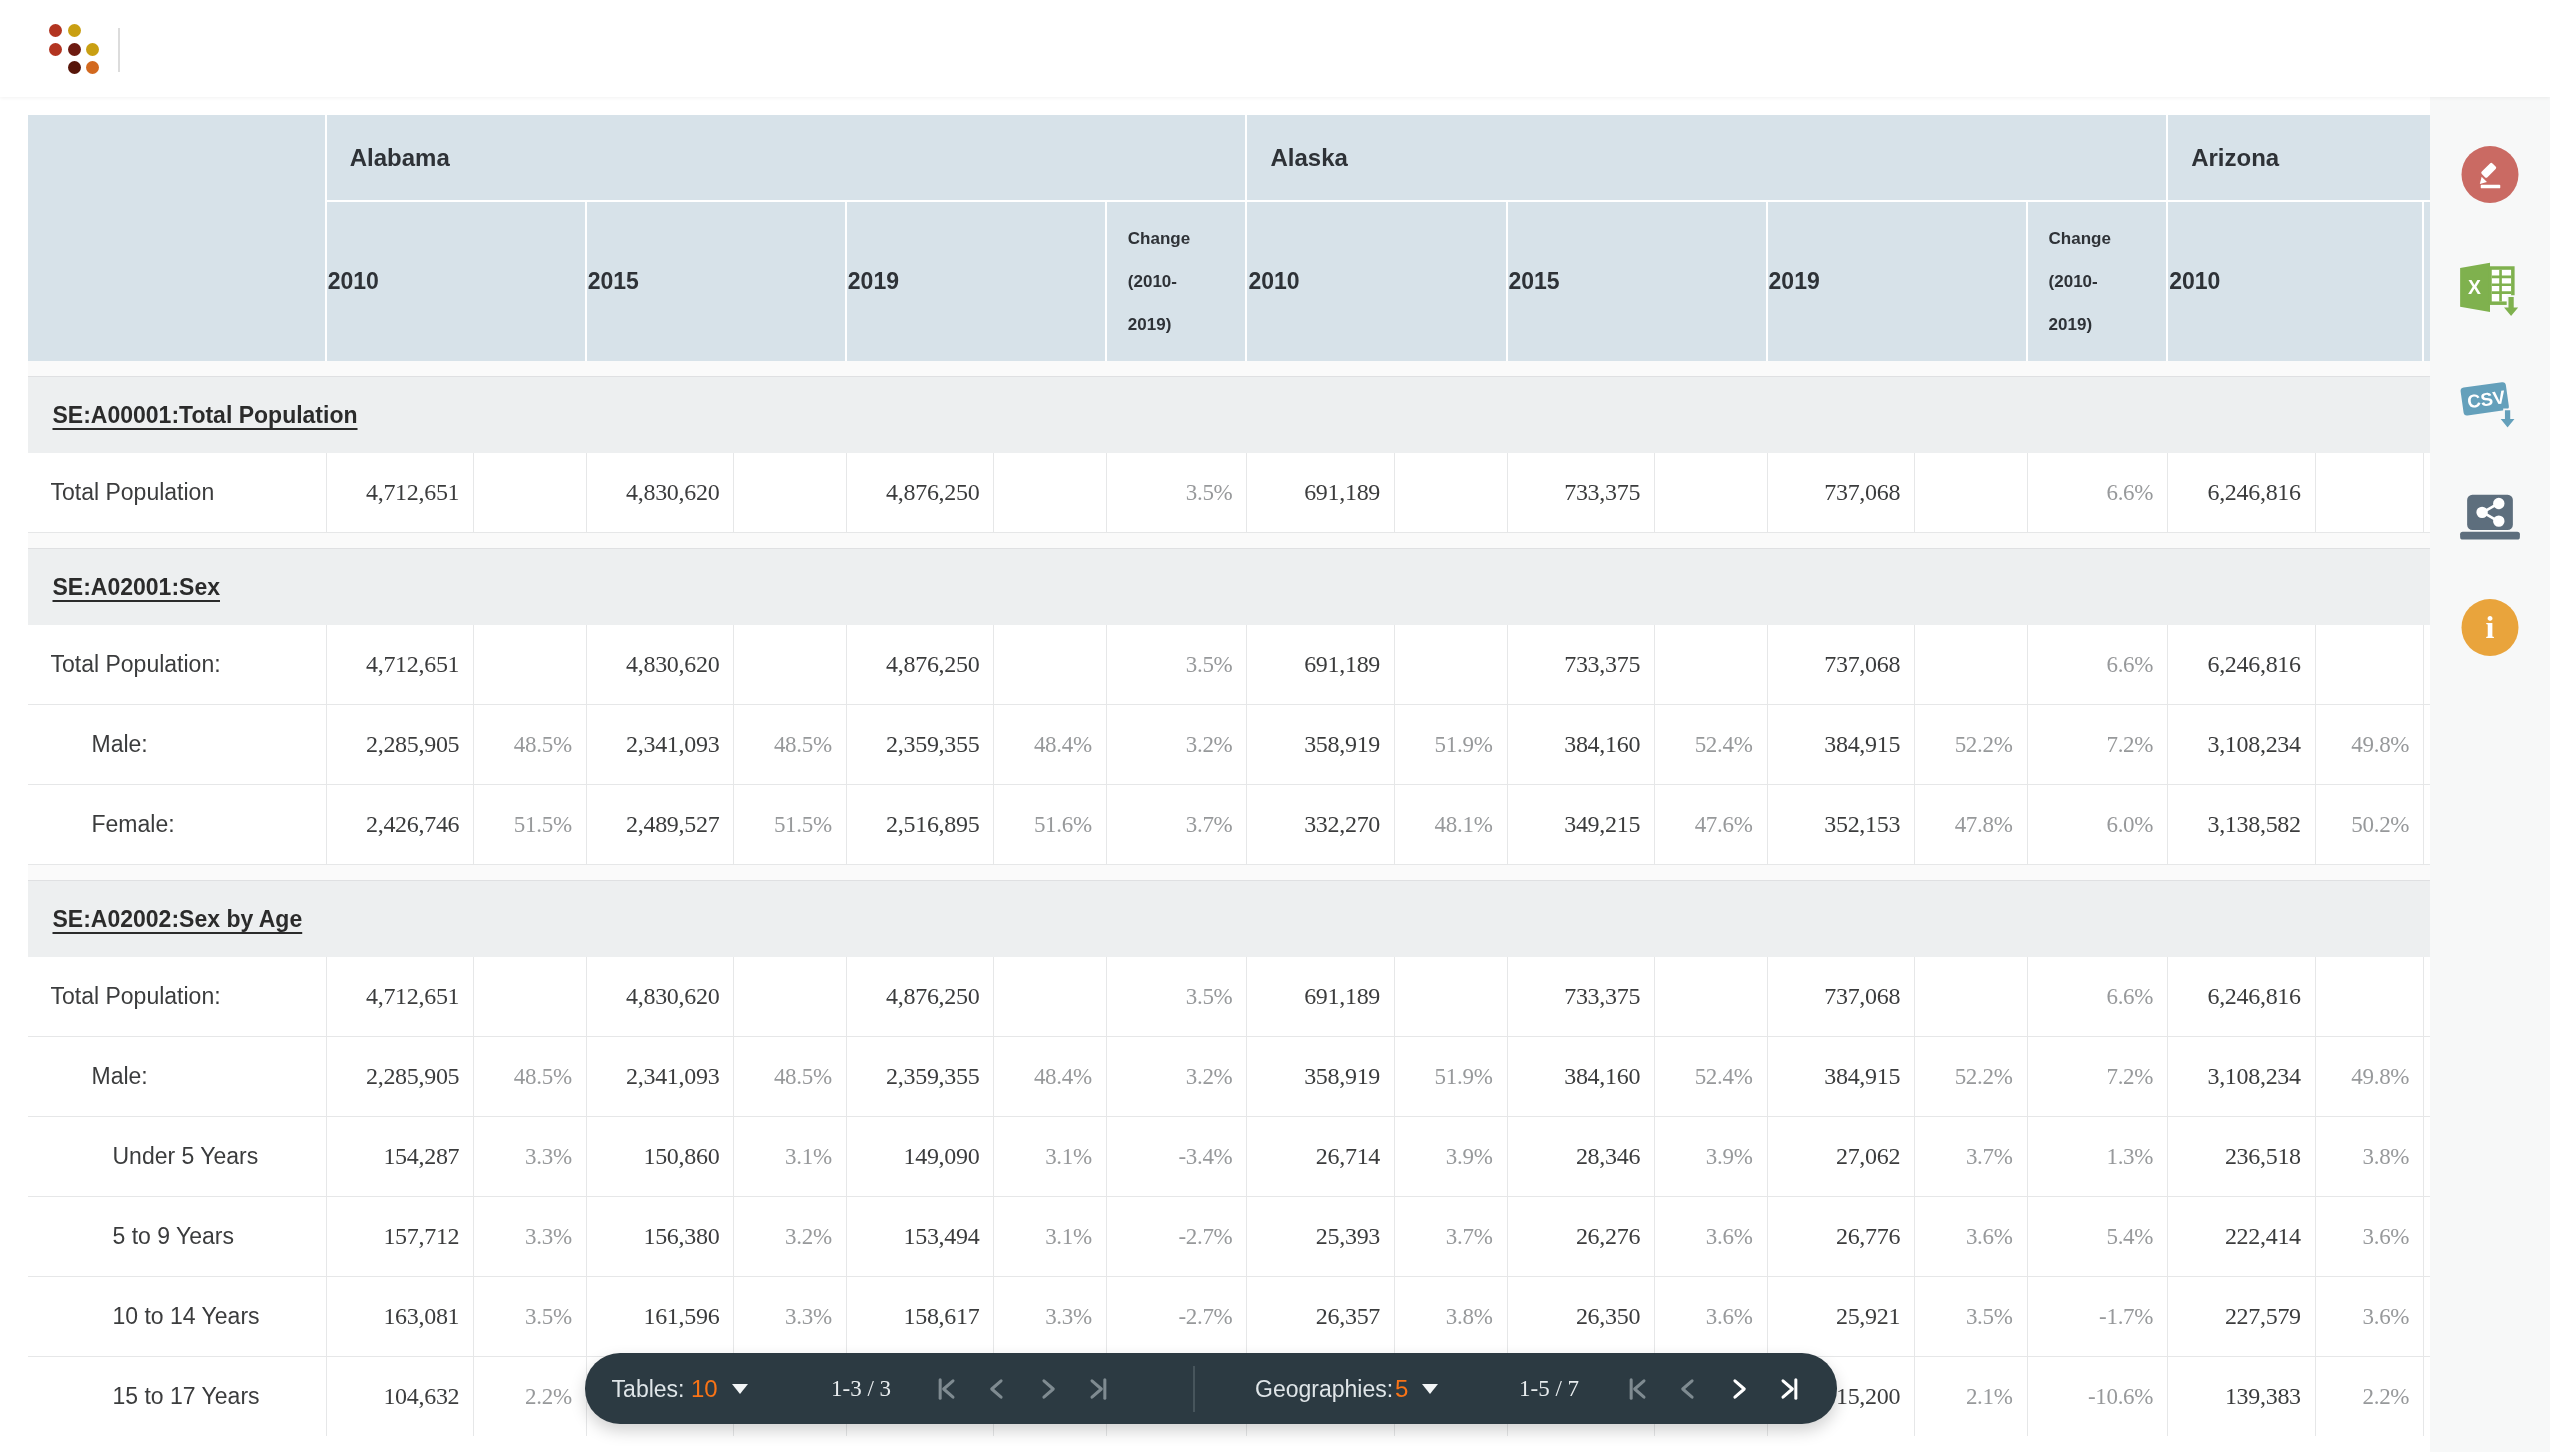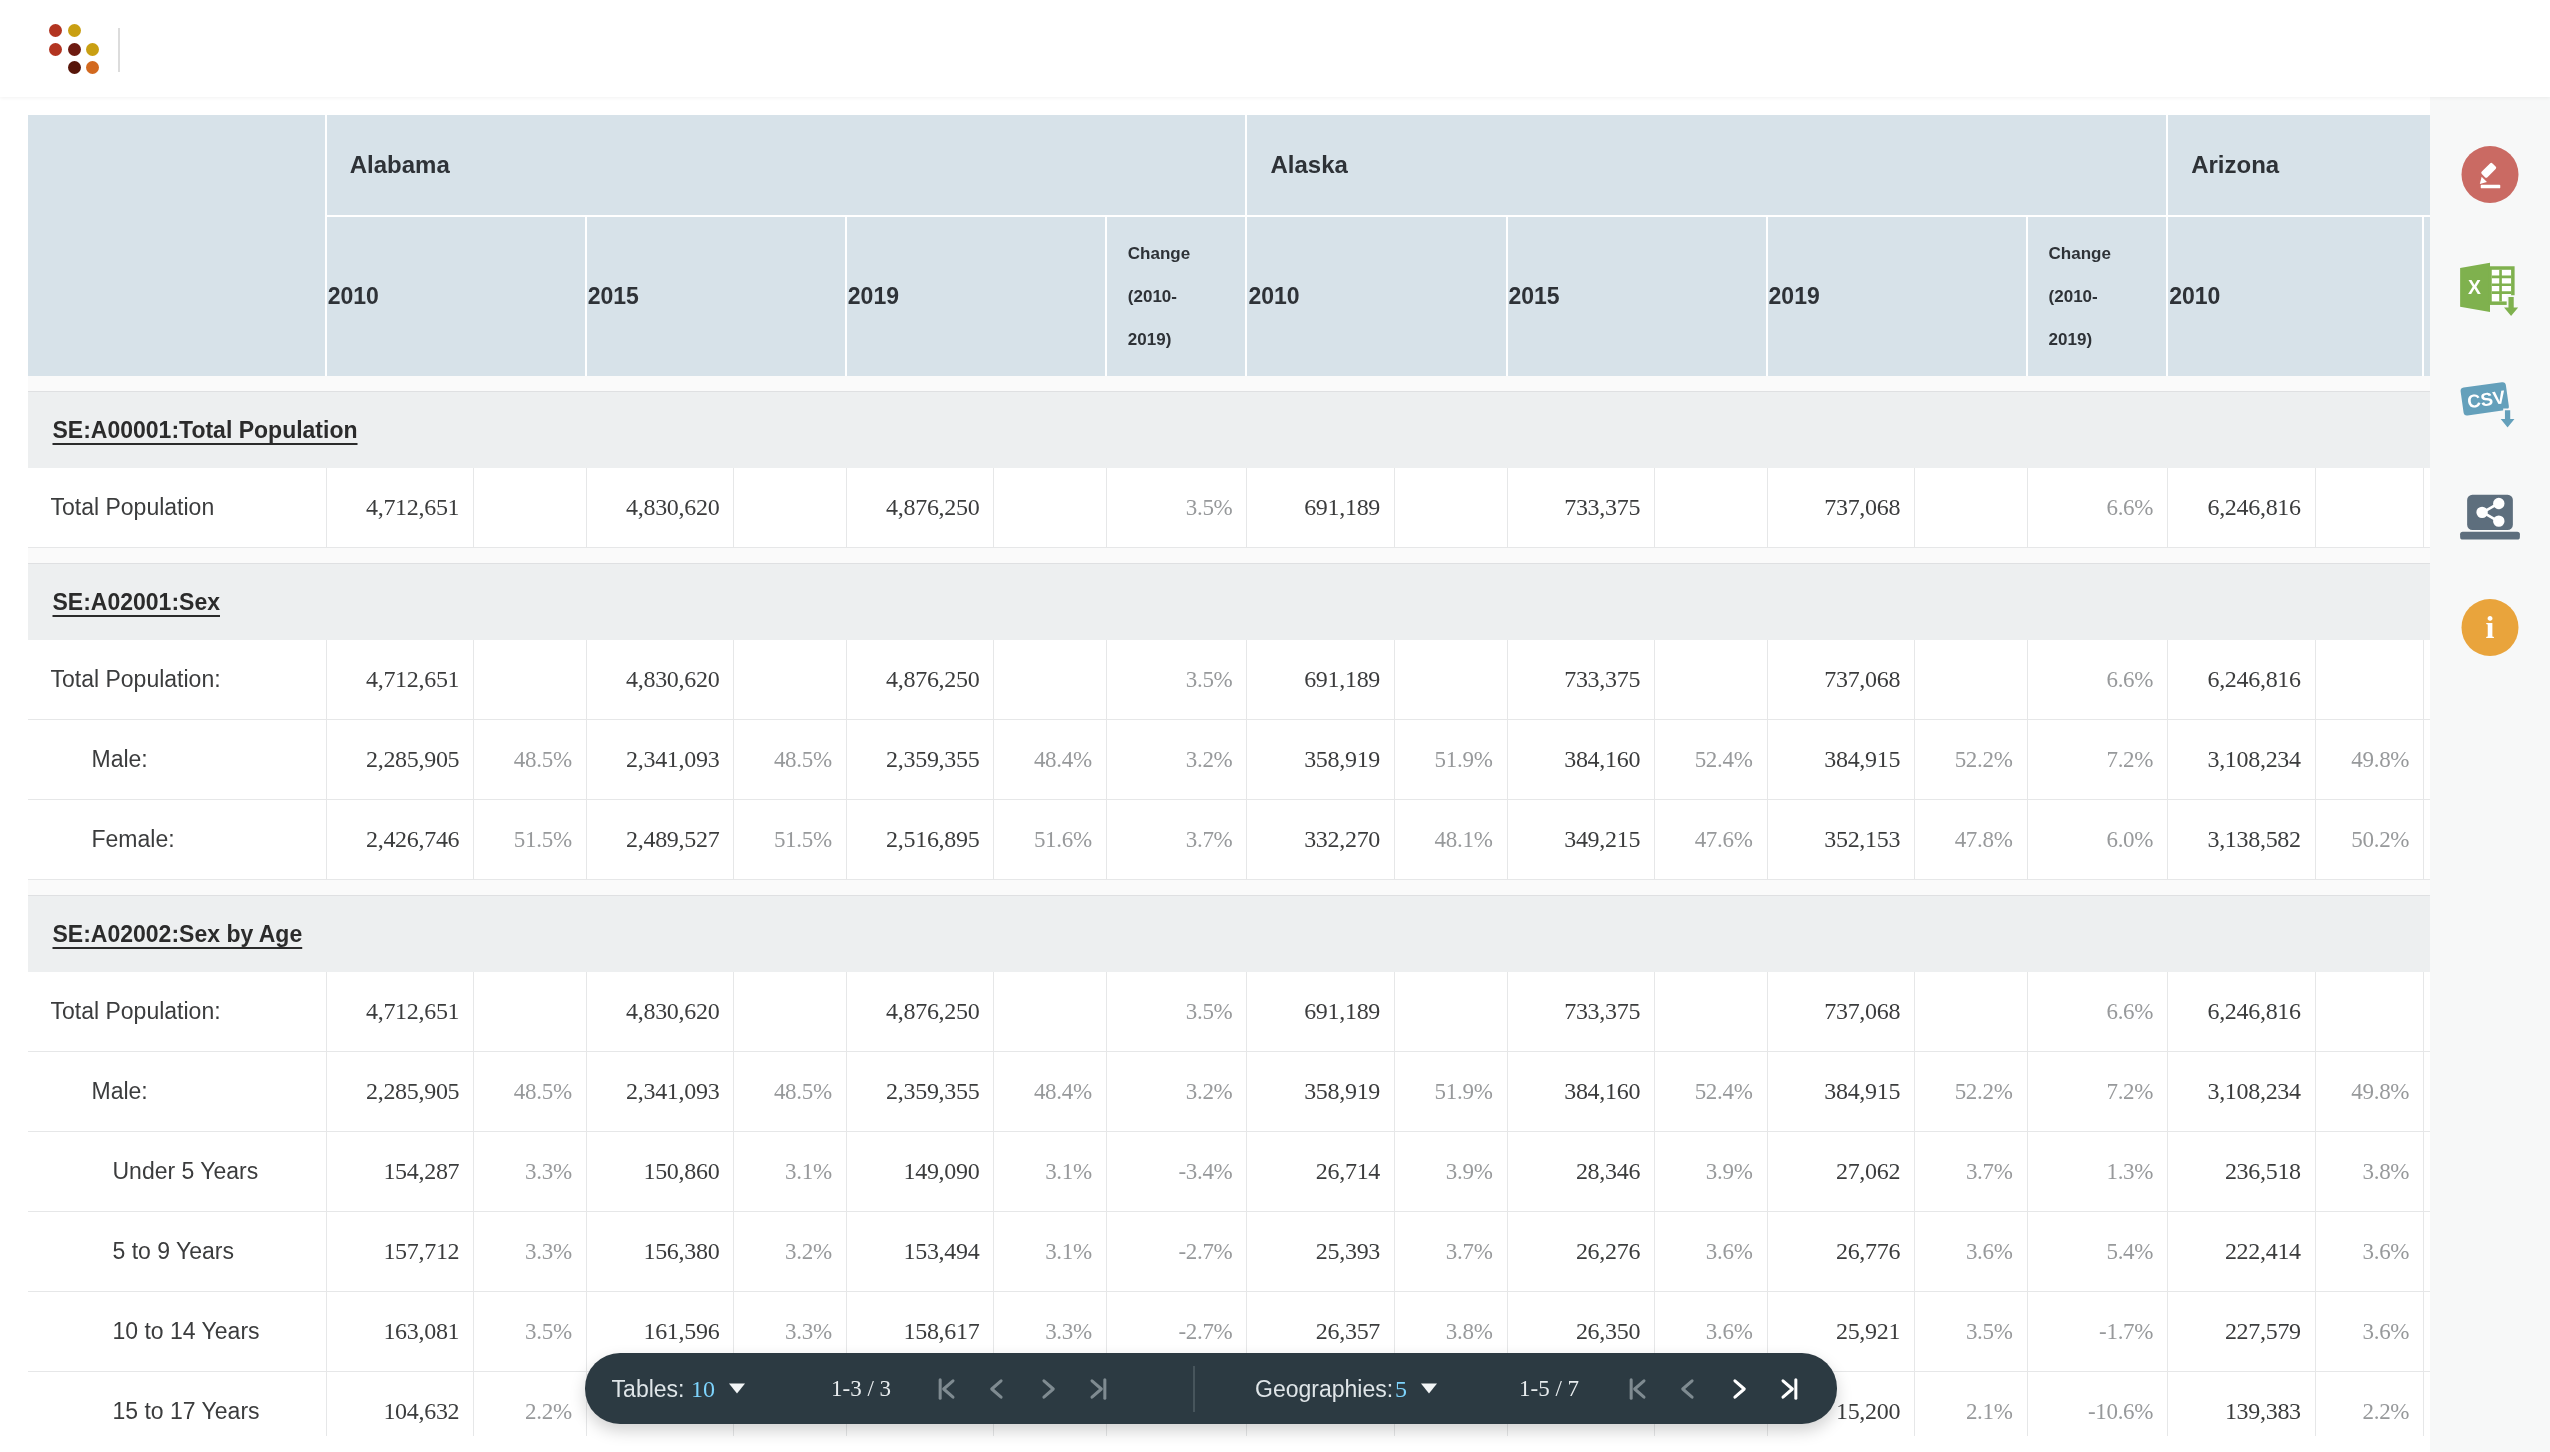--- a/index.html
+++ b/index.html
@@ -48,21 +48,21 @@
   .csv-pos{top:279px;}
   .share-pos{top:396px;}
   .info-circle{background:#e9a43c;top:502px;font-family:"Liberation Serif",serif;
                font-size:32px;font-weight:700;color:#fff;}
 
   
   .table-wrap{position:absolute;left:27.5px;top:115px;width:2403px;height:1321px;overflow:hidden;z-index:10;}
   table.grid{border-collapse:separate;border-spacing:0;table-layout:fixed;width:2432px;}
   .grid th{background:#d7e2e9;font-weight:700;color:#2e3237;text-align:left;vertical-align:middle;}
   th.label-head{border-right:2.7px solid #fff;}
-  th.group{height:102px;font-size:24px;padding-left:23px;border-right:2.7px solid #fff;border-bottom:2.7px solid #fff;}
+  th.group{height:87px;font-size:24px;padding-left:23px;border-right:2.7px solid #fff;border-bottom:2.7px solid #fff;}
   th.group.last{border-right:none;}
   th.year{height:159px;font-size:23px;border-right:2.7px solid #fff;}
   th.chg-head{height:159px;font-size:17px;padding-left:21px;border-right:2.7px solid #fff;
               line-height:43px;white-space:pre-line;}
   th.stub-head{border-right:none;}
   tr.gap-row td{height:16px;background:#fafafa;border-bottom:1.8px solid #dfe0e2;}
   tr.section-row td{height:76px;background:#edeff0;padding-left:25px;vertical-align:middle;}
   .section-title{font-size:23px;font-weight:700;color:#2b2b2b;text-decoration:underline;
                  text-decoration-thickness:1.8px;text-underline-offset:5.3px;cursor:pointer;margin-top:45px;}
   tr.data-row td{height:80px;background:#fff;border-right:0.9px solid #e6e7e8;border-bottom:0.9px solid #e6e7e8;
@@ -73,21 +73,21 @@
   td.value,td.pct,td.chg{font-family:"Liberation Serif",serif;text-align:right;padding-right:14px;
                          letter-spacing:-0.3px;white-space:nowrap;}
   td.value{font-size:24px;color:#3b3c3d;}
   td.pct,td.chg{font-size:23px;color:#97999b;}
 
   
   .pagebar{position:absolute;left:585px;top:1353px;width:1252px;height:71px;background:#2c3a42;
            border-radius:35px;z-index:60;box-shadow:0 7px 16px rgba(0,0,0,0.18);}
   .pagebar .abs{position:absolute;top:50%;transform:translateY(-50%);}
   .pg-label{font-size:23px;color:#dfe5e8;white-space:nowrap;}
-  .pg-num{font-family:Liberation Serif, serif;font-size:24px;color:#7dd3fc;}
+  .pg-num{font-family:Liberation Sans, sans-serif;font-size:24px;color:#f97316;}
   .pg-range{font-family:"Liberation Serif",serif;font-size:23px;color:#e8ecee;white-space:nowrap;}
   .pg-caret{width:0;height:0;border-left:8px solid transparent;border-right:8px solid transparent;
             border-top:10.6px solid #f2f5f6;}
   .pg-divider{width:1.8px;height:46px;background:#47555c;}
   .pg-nav{display:flex;gap:23px;align-items:center;}
   .pg-btn{width:28px;height:28px;cursor:pointer;color:#7f8b91;}
   .pg-btn.enabled{color:#ffffff;}
   .pg-btn svg{width:28px;height:28px;display:block;}
   .tables-label-pos{left:26.6px;}   .tables-dd-pos{left:106px;display:flex;align-items:center;gap:14px;cursor:pointer;}
   .tables-range-pos{left:246px;}  .tables-nav-pos{left:347px;}

